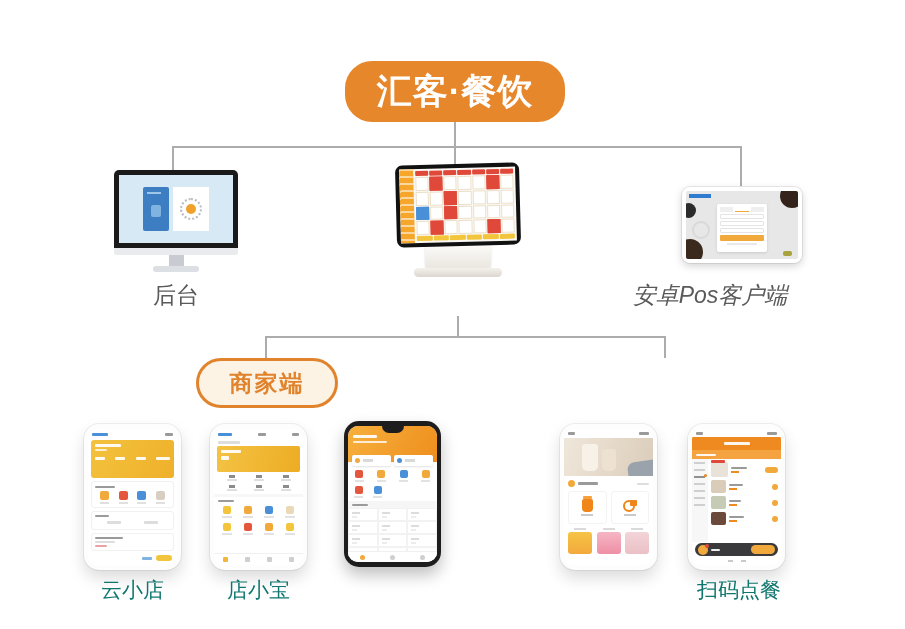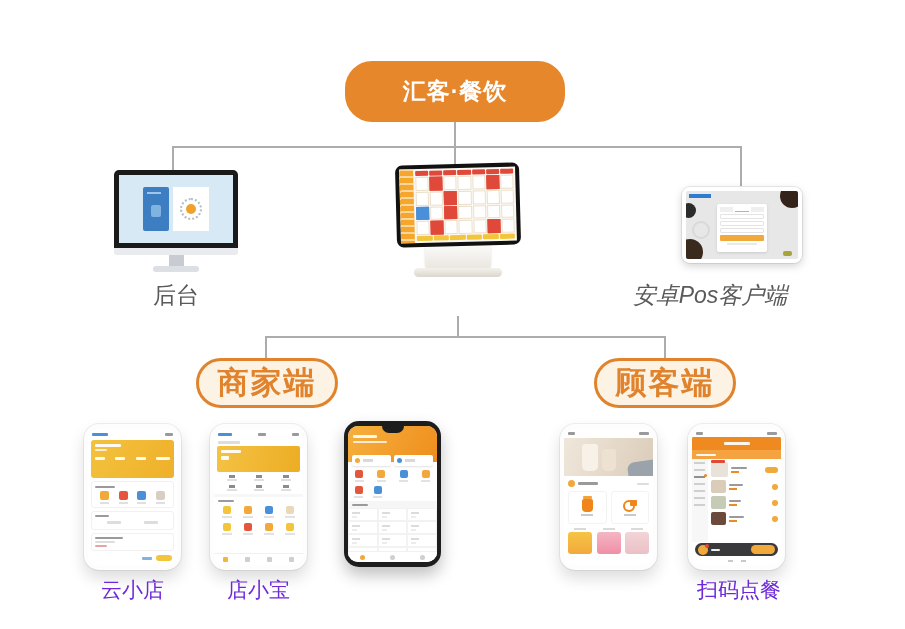--- a/index.html
+++ b/index.html
@@ -5,29 +5,29 @@
   * { margin:0; padding:0; box-sizing:border-box; }
   html,body { background:#fff; }
   body { font-family:"Liberation Sans", sans-serif; }
   #stage { position:relative; width:905px; height:629px; background:#ffffff; overflow:hidden; }
 
   .line { position:absolute; background:#ACACAC; }
 
   
   .root-badge { position:absolute; left:345px; top:61px; width:220px; height:61px;
     background:#E7872B; border-radius:27px; display:flex; align-items:center; justify-content:center;
-    color:#fff; font-size:23px; font-weight:bold; letter-spacing:1px; }
+    color:#fff; font-size:35px; font-weight:bold; letter-spacing:1px; }
 
   
   .pill { position:absolute; width:142px; height:50px; border:3px solid #E0832C; background:#FCF3E5;
     border-radius:26px; display:flex; align-items:center; justify-content:center;
-    color:#E0832C; font-size:31px; font-weight:bold; letter-spacing:2px; }
+    color:#E0832C; font-size:23px; font-weight:bold; letter-spacing:2px; }
 
   .dev-label { position:absolute; top:280px; color:#5A5A5A; font-size:23px; text-align:center; }
-  .app-label { position:absolute; top:576px; color:#6d28d9; font-size:21px; text-align:center; }
+  .app-label { position:absolute; top:576px; color:#0f766e; font-size:21px; text-align:center; }
 
   
   .monitor { position:absolute; left:114px; top:170px; width:124px; }
   .m-bezel { background:#1A1A1A; border-radius:5px 5px 0 0; padding:5px; height:78px; }
   .m-screen { background:#D8E9F6; height:100%; display:flex; align-items:center; justify-content:center; gap:4px; }
   .m-card-blue { width:26px; height:44px; background:#3D7DC1; border-radius:2px; position:relative; }
   .m-card-blue::after { content:""; position:absolute; left:8px; top:18px; width:10px; height:12px;
     background:#7FB3E0; border-radius:2px; }
   .m-card-blue::before { content:""; position:absolute; left:4px; top:5px; width:14px; height:2px; background:#9FC6E8; }
   .m-card-white { width:36px; height:44px; background:#fff; display:flex; align-items:center; justify-content:center; }
@@ -339,21 +339,20 @@
     </div>
   </div>
   <div class="dev-label" style="left:615px;width:190px;font-style:italic;">安卓Pos客户端</div>
 
   <div class="line" style="left:457px;top:316px;width:2px;height:21px;"></div>
   <div class="line" style="left:265px;top:336px;width:401px;height:2px;"></div>
   <div class="line" style="left:265px;top:336px;width:2px;height:22px;"></div>
   <div class="line" style="left:664px;top:336px;width:2px;height:22px;"></div>
 
   <div class="pill" style="left:196px;top:358px;">商家端</div>
-  <div class="pill" style="left:594px;top:358px;">顾客端</div>
 
   <div class="phone" style="left:84px;top:424px;">
     <div class="ph-scr">
       <div class="c-top">
         <span class="bar" style="width:16px;height:3px;background:#4A90D9;"></span>
         <span class="bar dk" style="width:8px;height:3px;"></span>
       </div>
       <div class="c-card">
         <span class="bar wh" style="display:block;width:26px;height:3px;"></span>
         <span class="bar wh" style="display:block;width:12px;height:2px;margin-top:2px;opacity:.8;"></span>

